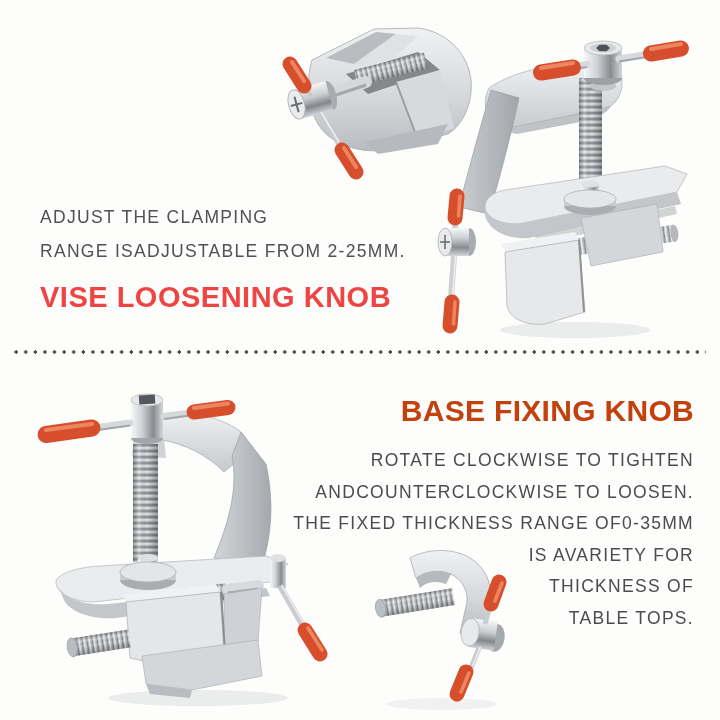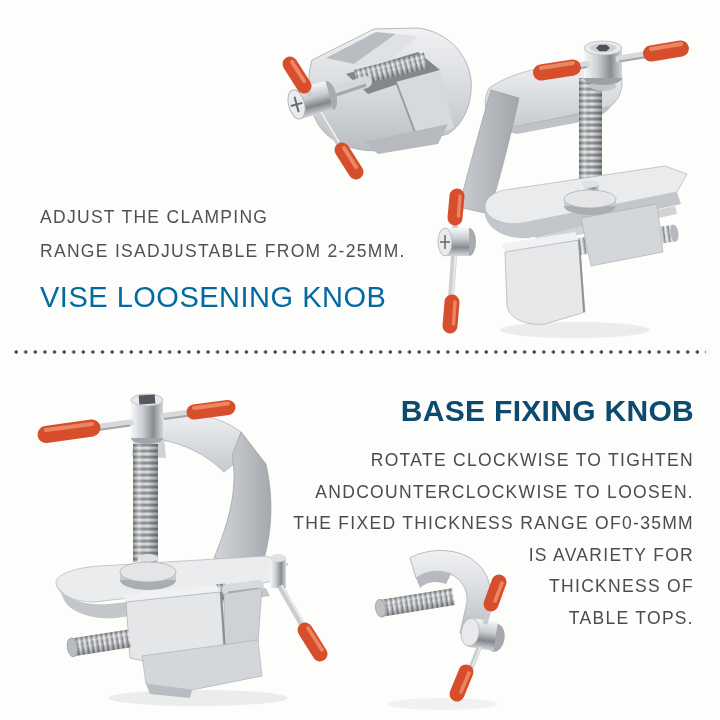--- a/index.html
+++ b/index.html
@@ -1,26 +1,26 @@
 <!DOCTYPE html>
 <html><head>
 <meta charset="utf-8">
 <style>
   html,body{margin:0;padding:0;}
   body{font-family:"Liberation Sans",sans-serif;background:#fff;}
   .canvas{position:relative;width:720px;height:720px;background:#fdfdfc;overflow:hidden;}
   .photo{position:absolute;}
   .desc-block{position:absolute;left:40px;top:165px;margin-top:36px;}
   .desc-line{font-size:17.5px;line-height:33.5px;letter-spacing:1.3px;color:#515155;white-space:nowrap;}
-  .heading-left{position:absolute;left:40px;top:281px;font-size:29px;font-weight:normal;letter-spacing:.5px;color:#0369a1;white-space:nowrap;}
+  .heading-left{position:absolute;left:40px;top:281px;font-size:29px;font-weight:bold;letter-spacing:.5px;color:#ef4444;white-space:nowrap;}
   .divider{position:absolute;left:14px;top:350px;width:692px;height:4px;
     background-image:radial-gradient(circle 1.6px at 2px 2px,#4b4b4d 99%,transparent 101%);
     background-size:9.6px 4px;background-repeat:repeat-x;}
   .desc-block-right{position:absolute;right:26px;top:393px;text-align:right;}
-  .heading-right{font-size:30px;font-weight:bold;letter-spacing:.3px;color:#0c4a6e;line-height:36px;margin-bottom:16px;white-space:nowrap;}
+  .heading-right{font-size:30px;font-weight:bold;letter-spacing:.3px;color:#c2410c;line-height:36px;margin-bottom:16px;white-space:nowrap;}
   .desc-line-r{font-size:17.5px;line-height:31.6px;letter-spacing:1.3px;color:#4c4c50;white-space:nowrap;}
 </style>
 </head>
 <body>
 
 <div class="canvas">
 
   <svg class="photo" style="left:268px;top:12px" width="215" height="185" viewBox="0 0 215 185">
     <defs>
       <linearGradient id="aAlu" x1="0" y1="0" x2="0" y2="1">

